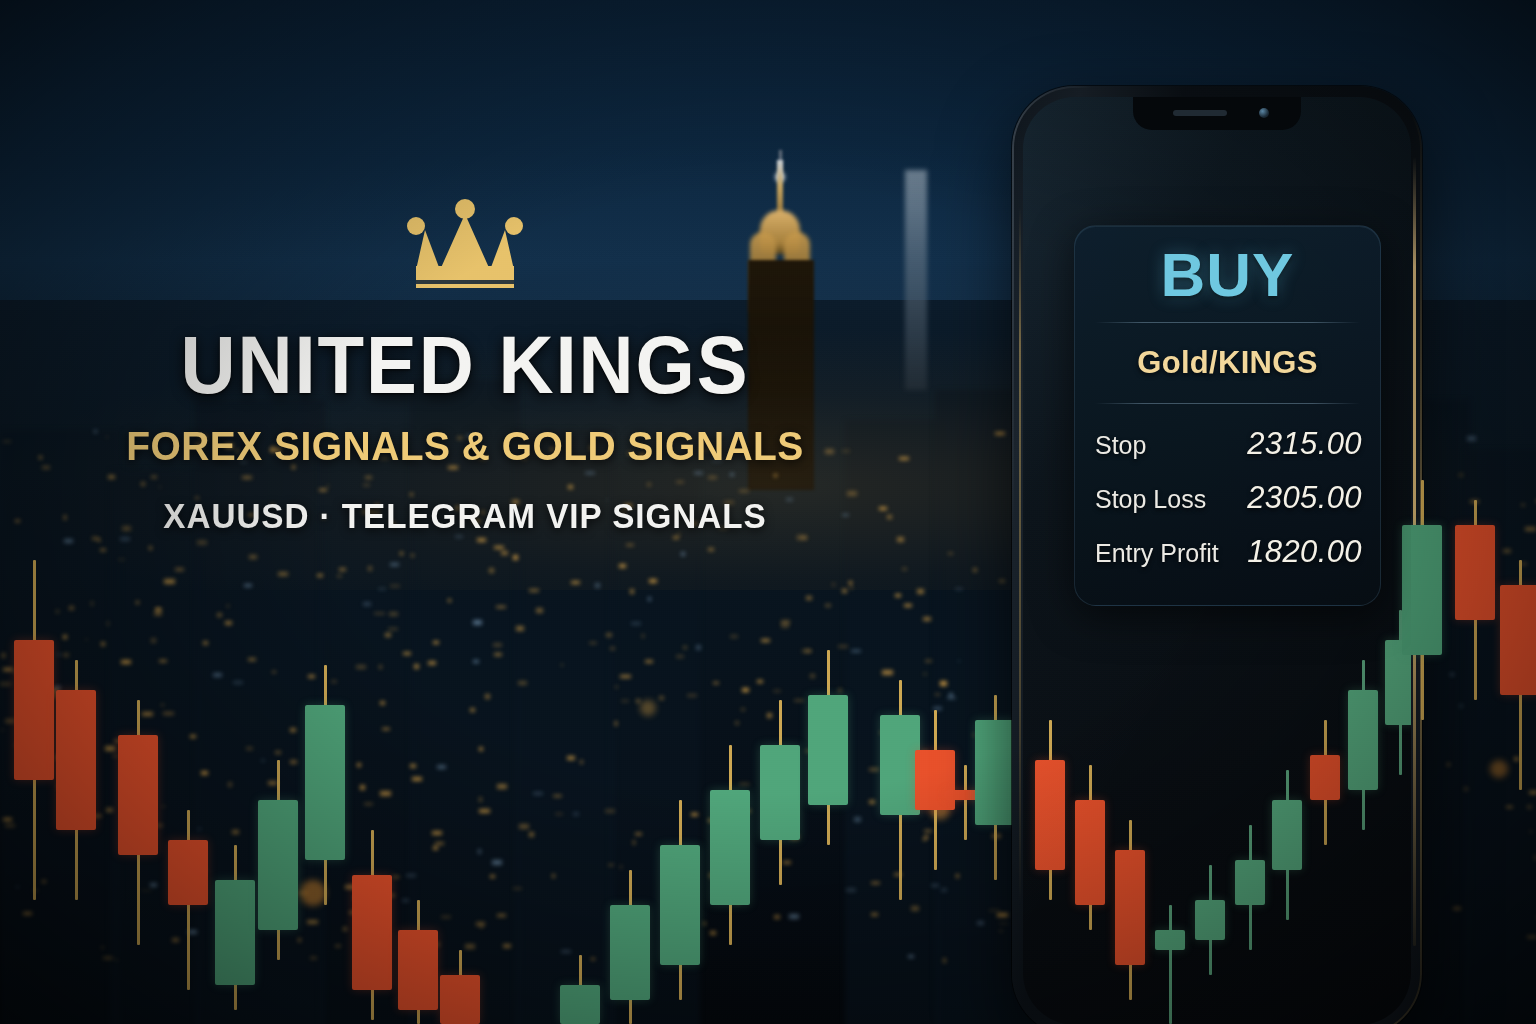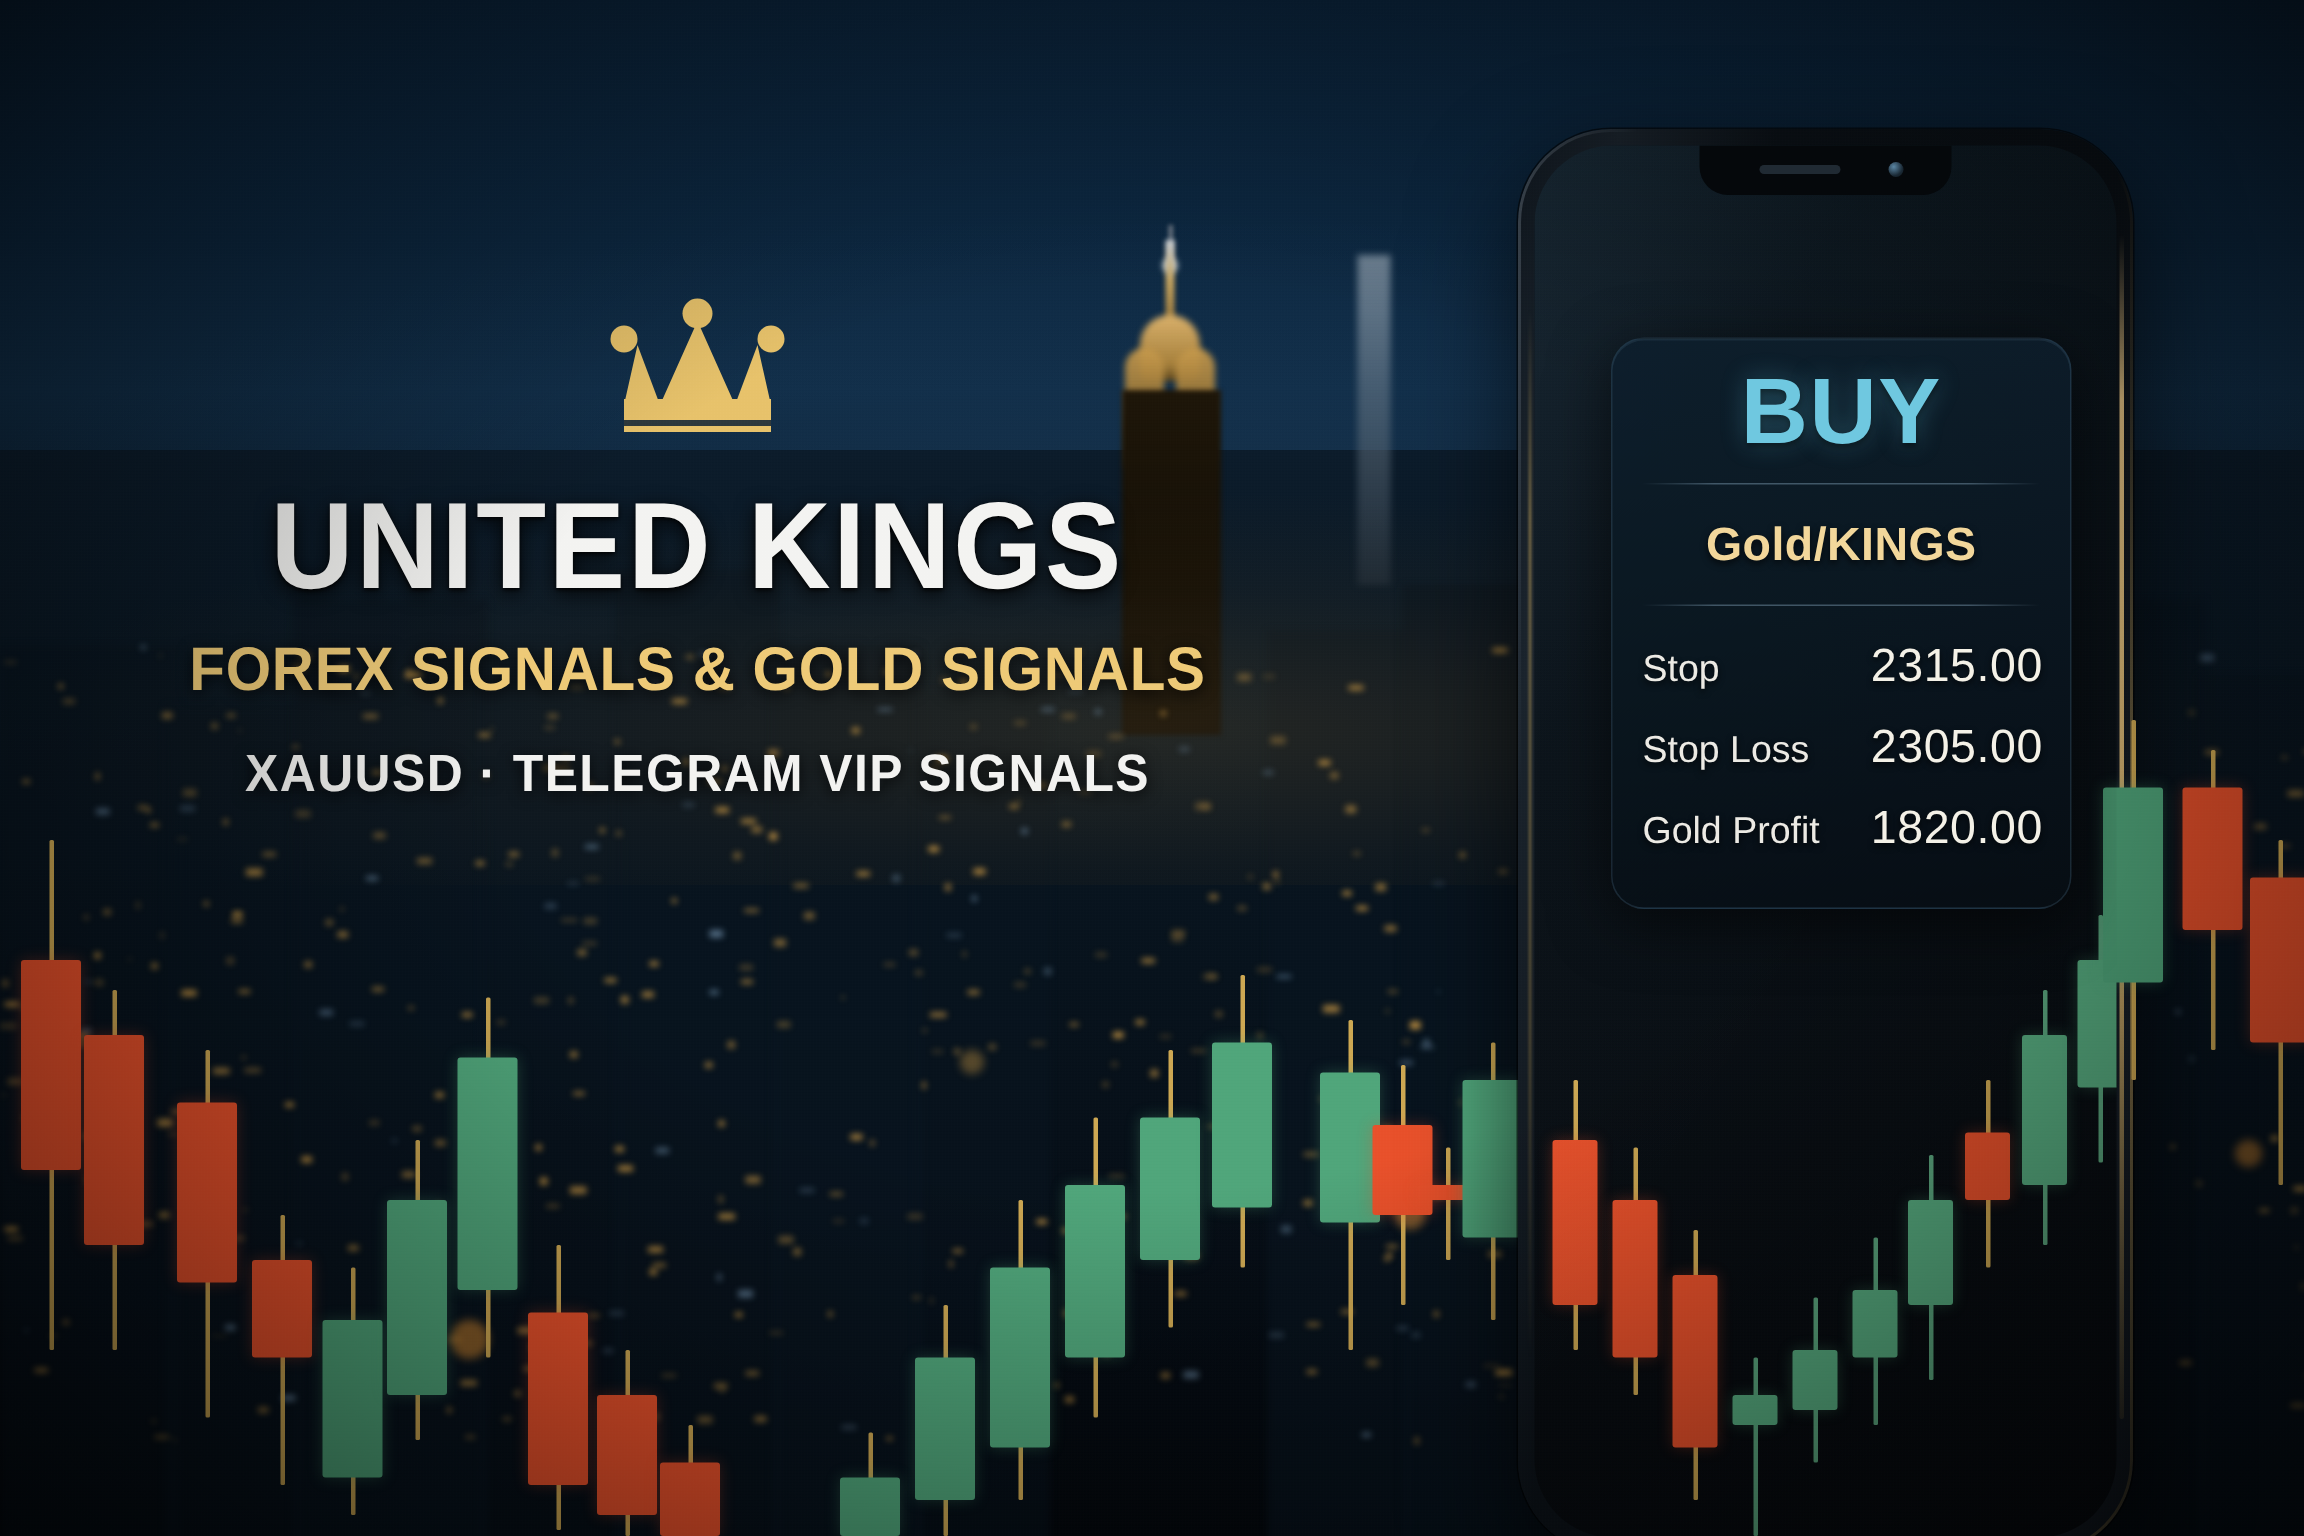--- a/index.html
+++ b/index.html
@@ -108,21 +108,21 @@
      box-shadow:0 10px 40px rgba(0,0,0,.55), inset 0 1px 0 rgba(150,190,220,.10);
      padding:16px 16px 26px;box-sizing:border-box;z-index:5;}
   .buy{text-align:center;font-size:62px;font-weight:bold;letter-spacing:1px;line-height:1.08;
      color:#6fc8e0;text-shadow:0 0 16px rgba(90,185,215,.35),0 2px 4px rgba(0,0,0,.75);}
   .divider{height:1px;margin:13px 4px;background:linear-gradient(90deg,rgba(150,185,210,0) 0%,rgba(150,185,210,.38) 18%,rgba(150,185,210,.38) 82%,rgba(150,185,210,0) 100%);}
   .pair{text-align:center;font-size:31px;font-weight:bold;letter-spacing:.3px;color:#f2d79b;
      text-shadow:0 2px 5px rgba(0,0,0,.7);padding:9px 0 9px;}
   .rows{margin-top:6px;}
   .row{display:flex;align-items:baseline;justify-content:space-between;padding:9px 2px 9px 4px;}
   .row .lbl{font-size:25px;color:#eceae4;text-shadow:0 2px 4px rgba(0,0,0,.7);white-space:nowrap;}
-  .row .val{font-size:31px;color:#f4f1e7;letter-spacing:.4px;text-shadow:0 2px 4px rgba(0,0,0,.7);white-space:nowrap;}
+  .row .val{font-size:31px;color:#f4f1e7;letter-spacing:.4px;text-shadow:0 2px 4px rgba(0,0,0,.7);white-space:nowrap;font-style:italic;}
 </style>
 </head>
 <body>
 
 <div id="stage">
 
   <div class="sky"></div>
   <div class="sky-glow"></div>
   <div class="city"></div>
 
@@ -741,21 +741,21 @@
         <div class="rows" id="signal-rows">
             <div class="row">
               <span class="lbl">Stop</span>
               <span class="val">2315.00</span>
             </div>
             <div class="row">
               <span class="lbl">Stop Loss</span>
               <span class="val">2305.00</span>
             </div>
             <div class="row">
-              <span class="lbl">Gold Profit</span>
+              <span class="lbl">Entry Profit</span>
               <span class="val">1820.00</span>
             </div>
           </div>
       </div>
     </div>
     <div class="rim-gold-r"></div>
     <div class="rim-gold-l"></div>
   </div>
 
   <div class="candles" id="candles-front">

